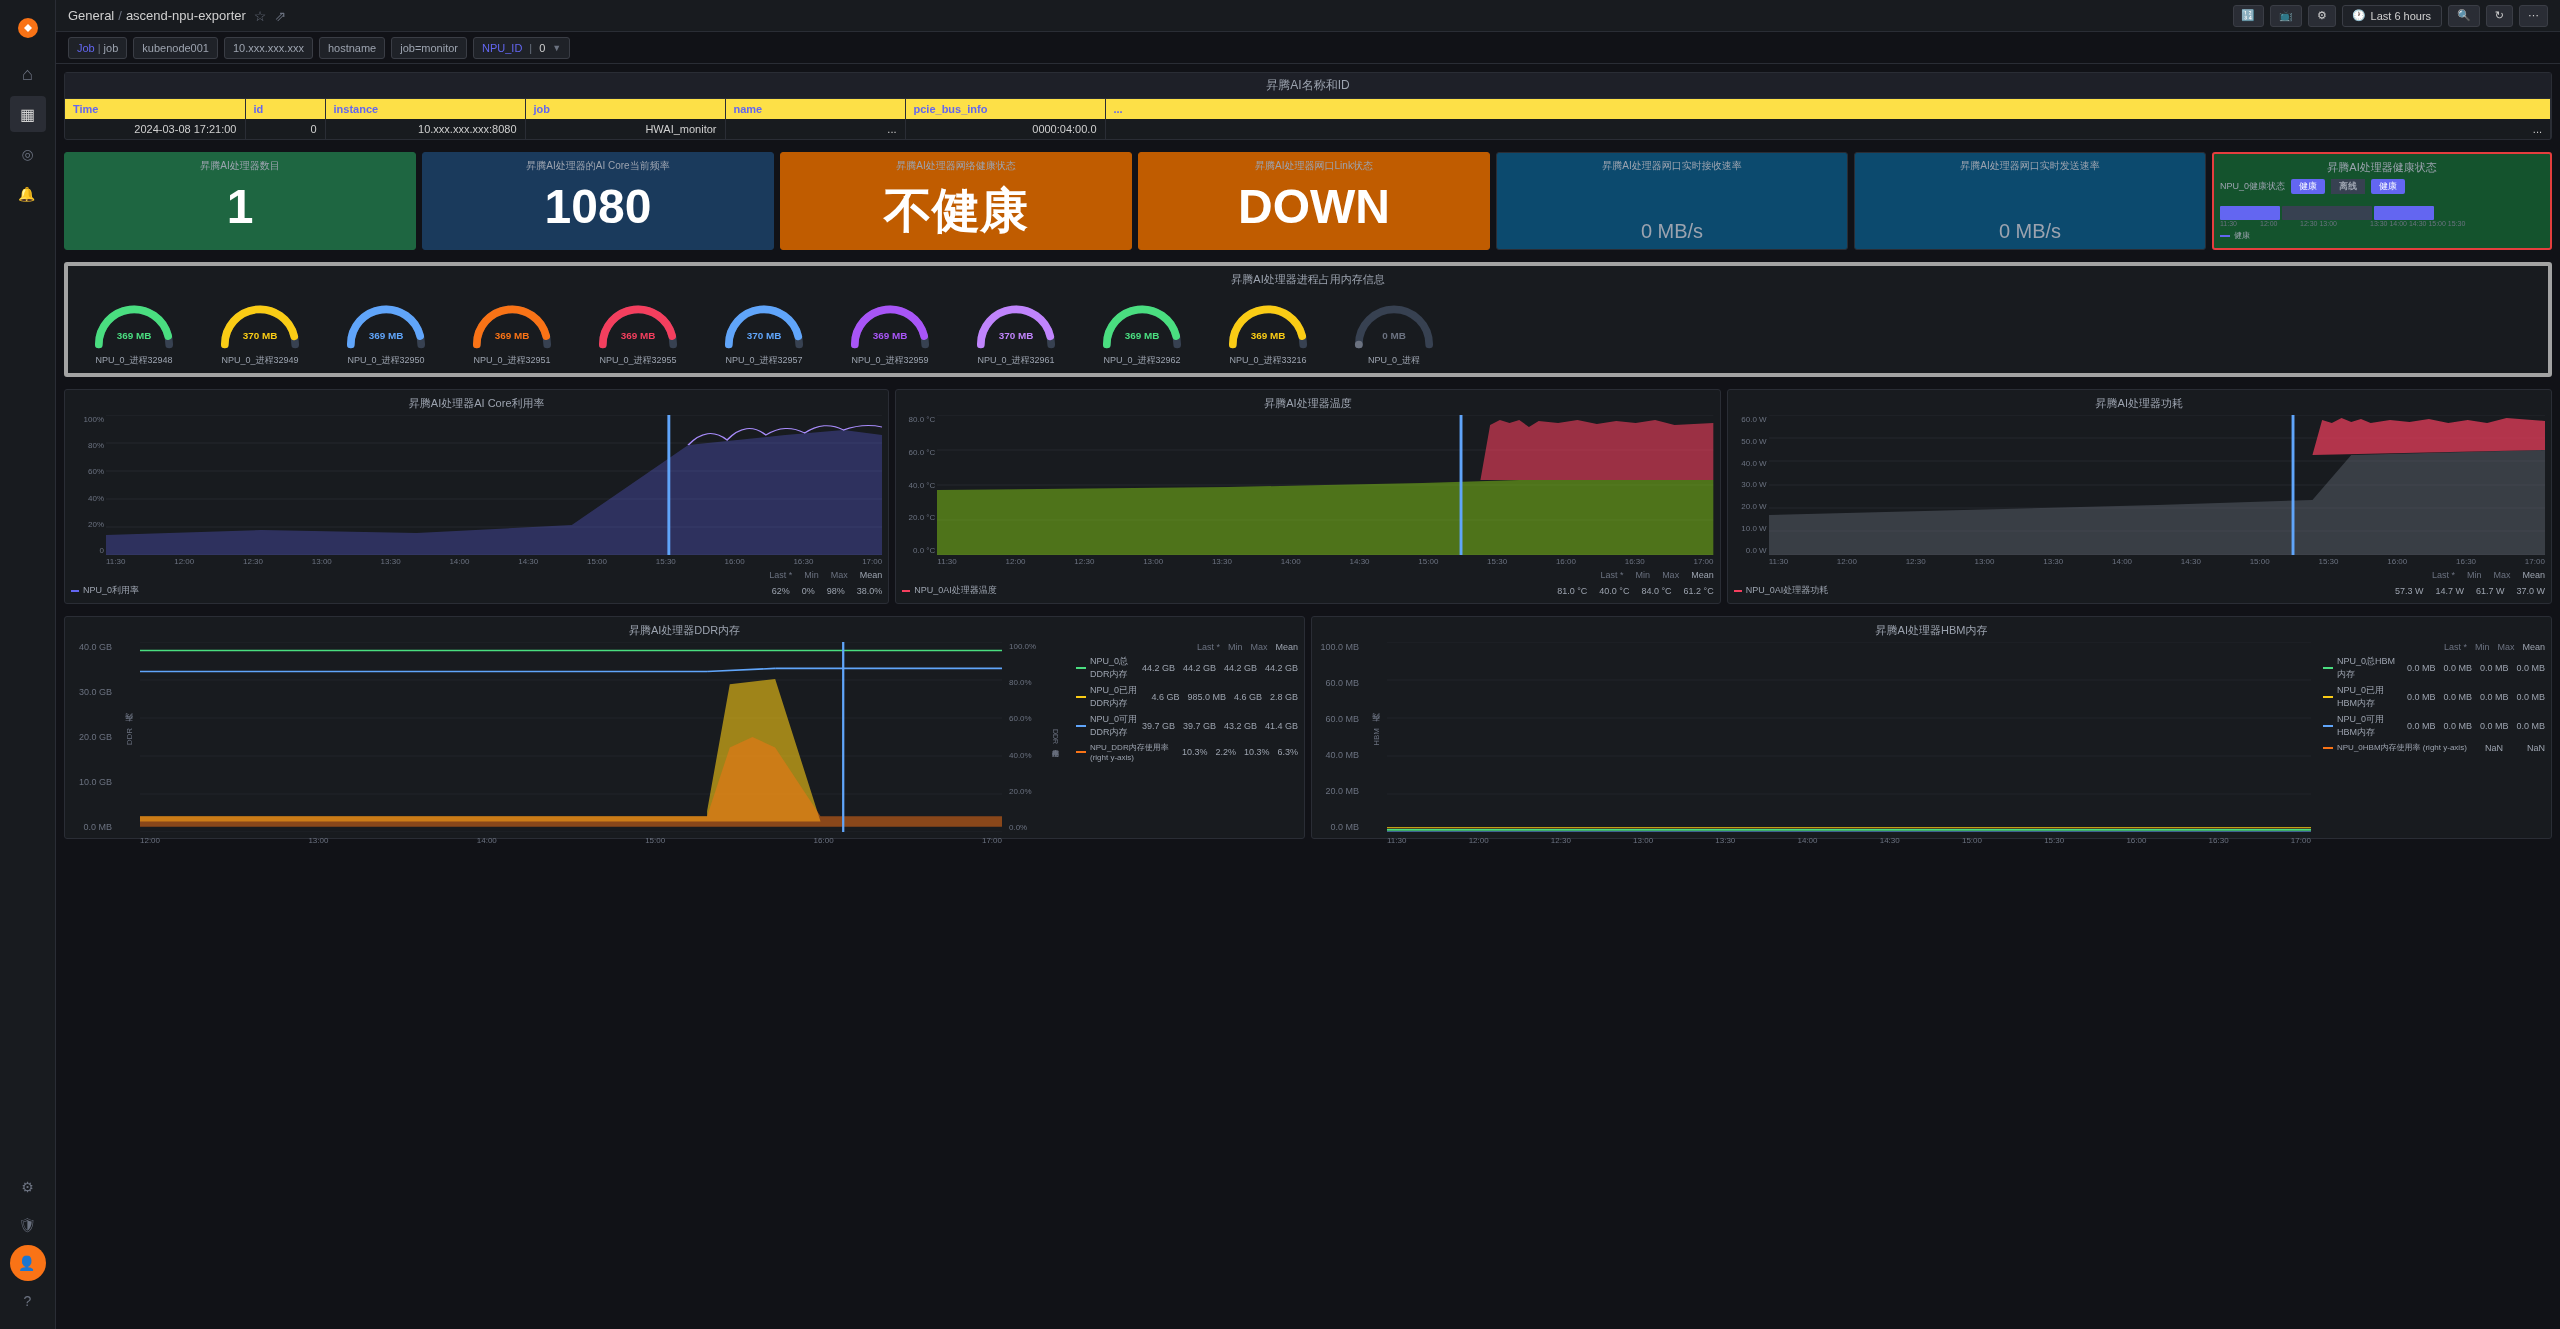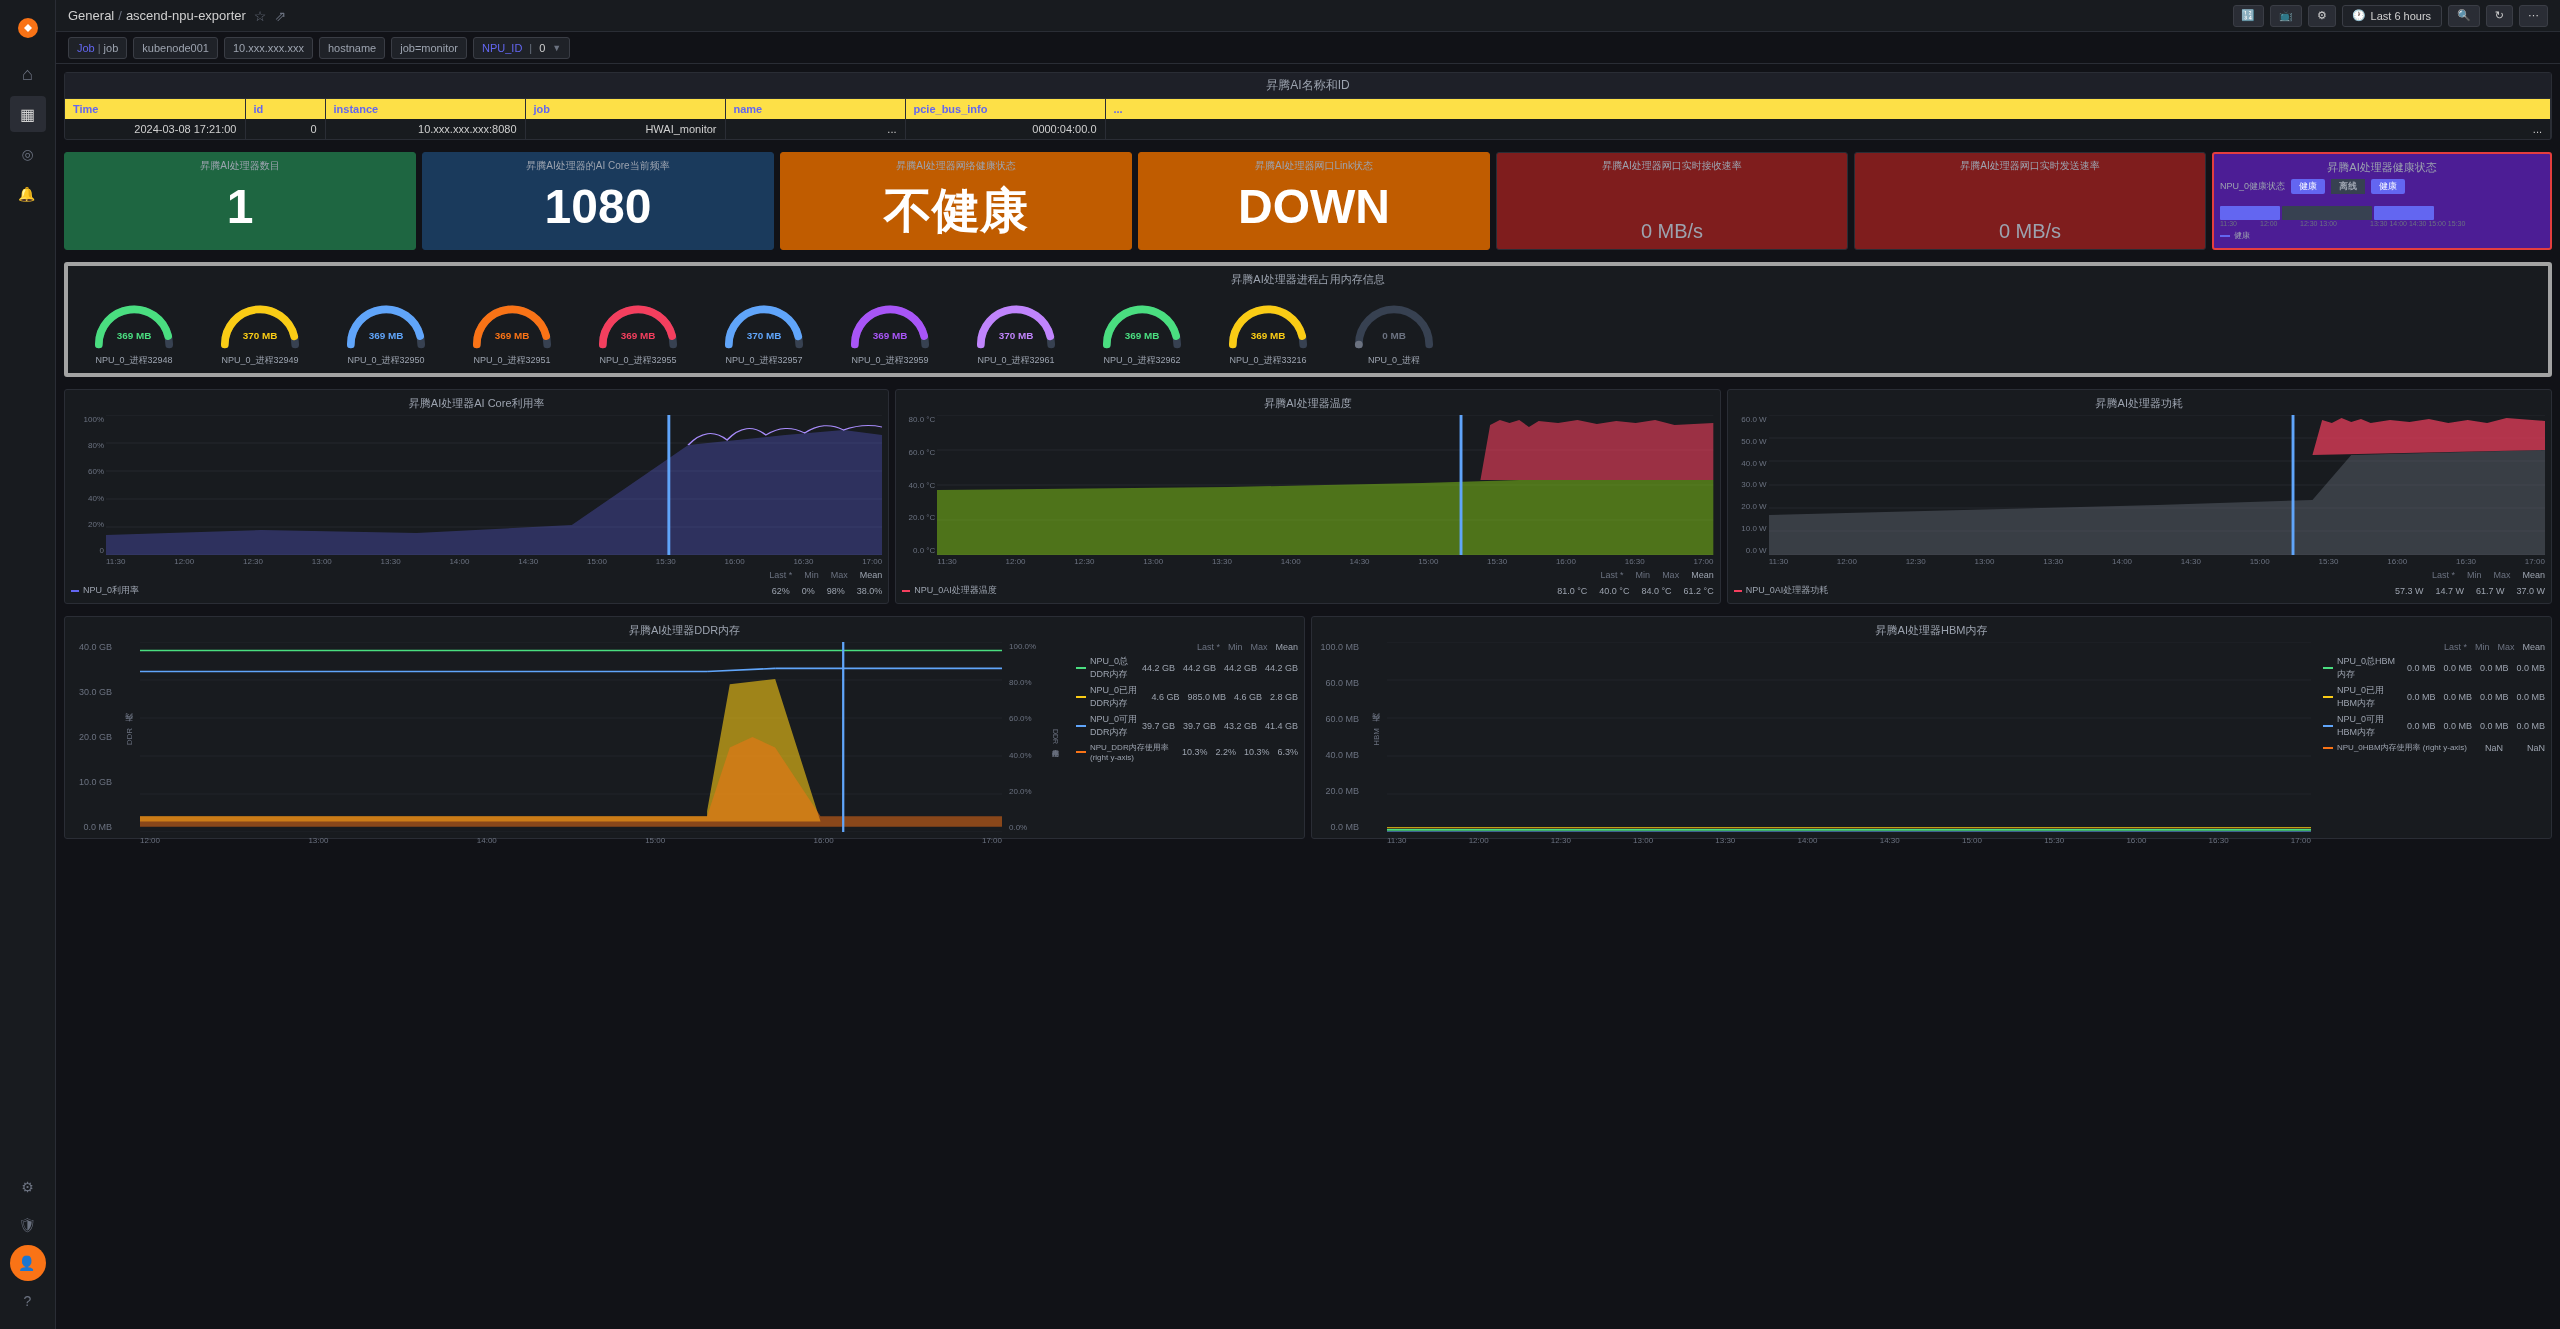--- a/index.html
+++ b/index.html
@@ -184,21 +184,21 @@
     .data-table tr:nth-child(even) td { background: #1a1d22; }
 
     
     .status-cards {
       display: flex;
       gap: 6px;
       flex-shrink: 0;
     }
     .status-card {
       flex: 1;
-      background: #7f1d1d;
+      background: #0c4a6e;
       border: 1px solid #2a2d35;
       border-radius: 3px;
       padding: 6px;
       display: flex;
       flex-direction: column;
       align-items: center;
       min-height: 80px;
     }
     .status-card-title {
       font-size: 10px;
@@ -364,21 +364,21 @@
       justify-content: flex-end;
       gap: 8px;
       font-size: 9px;
       color: #6b7280;
       margin-bottom: 3px;
     }
 
     
     .health-panel {
       width: 340px;
-      background: #4c1d95;
+      background: #14532d;
       border: 2px solid #e53e3e;
       border-radius: 3px;
       padding: 6px;
       flex-shrink: 0;
     }
     .health-title {
       text-align: center;
       font-size: 11px;
       color: #9ca3af;
       margin-bottom: 4px;

